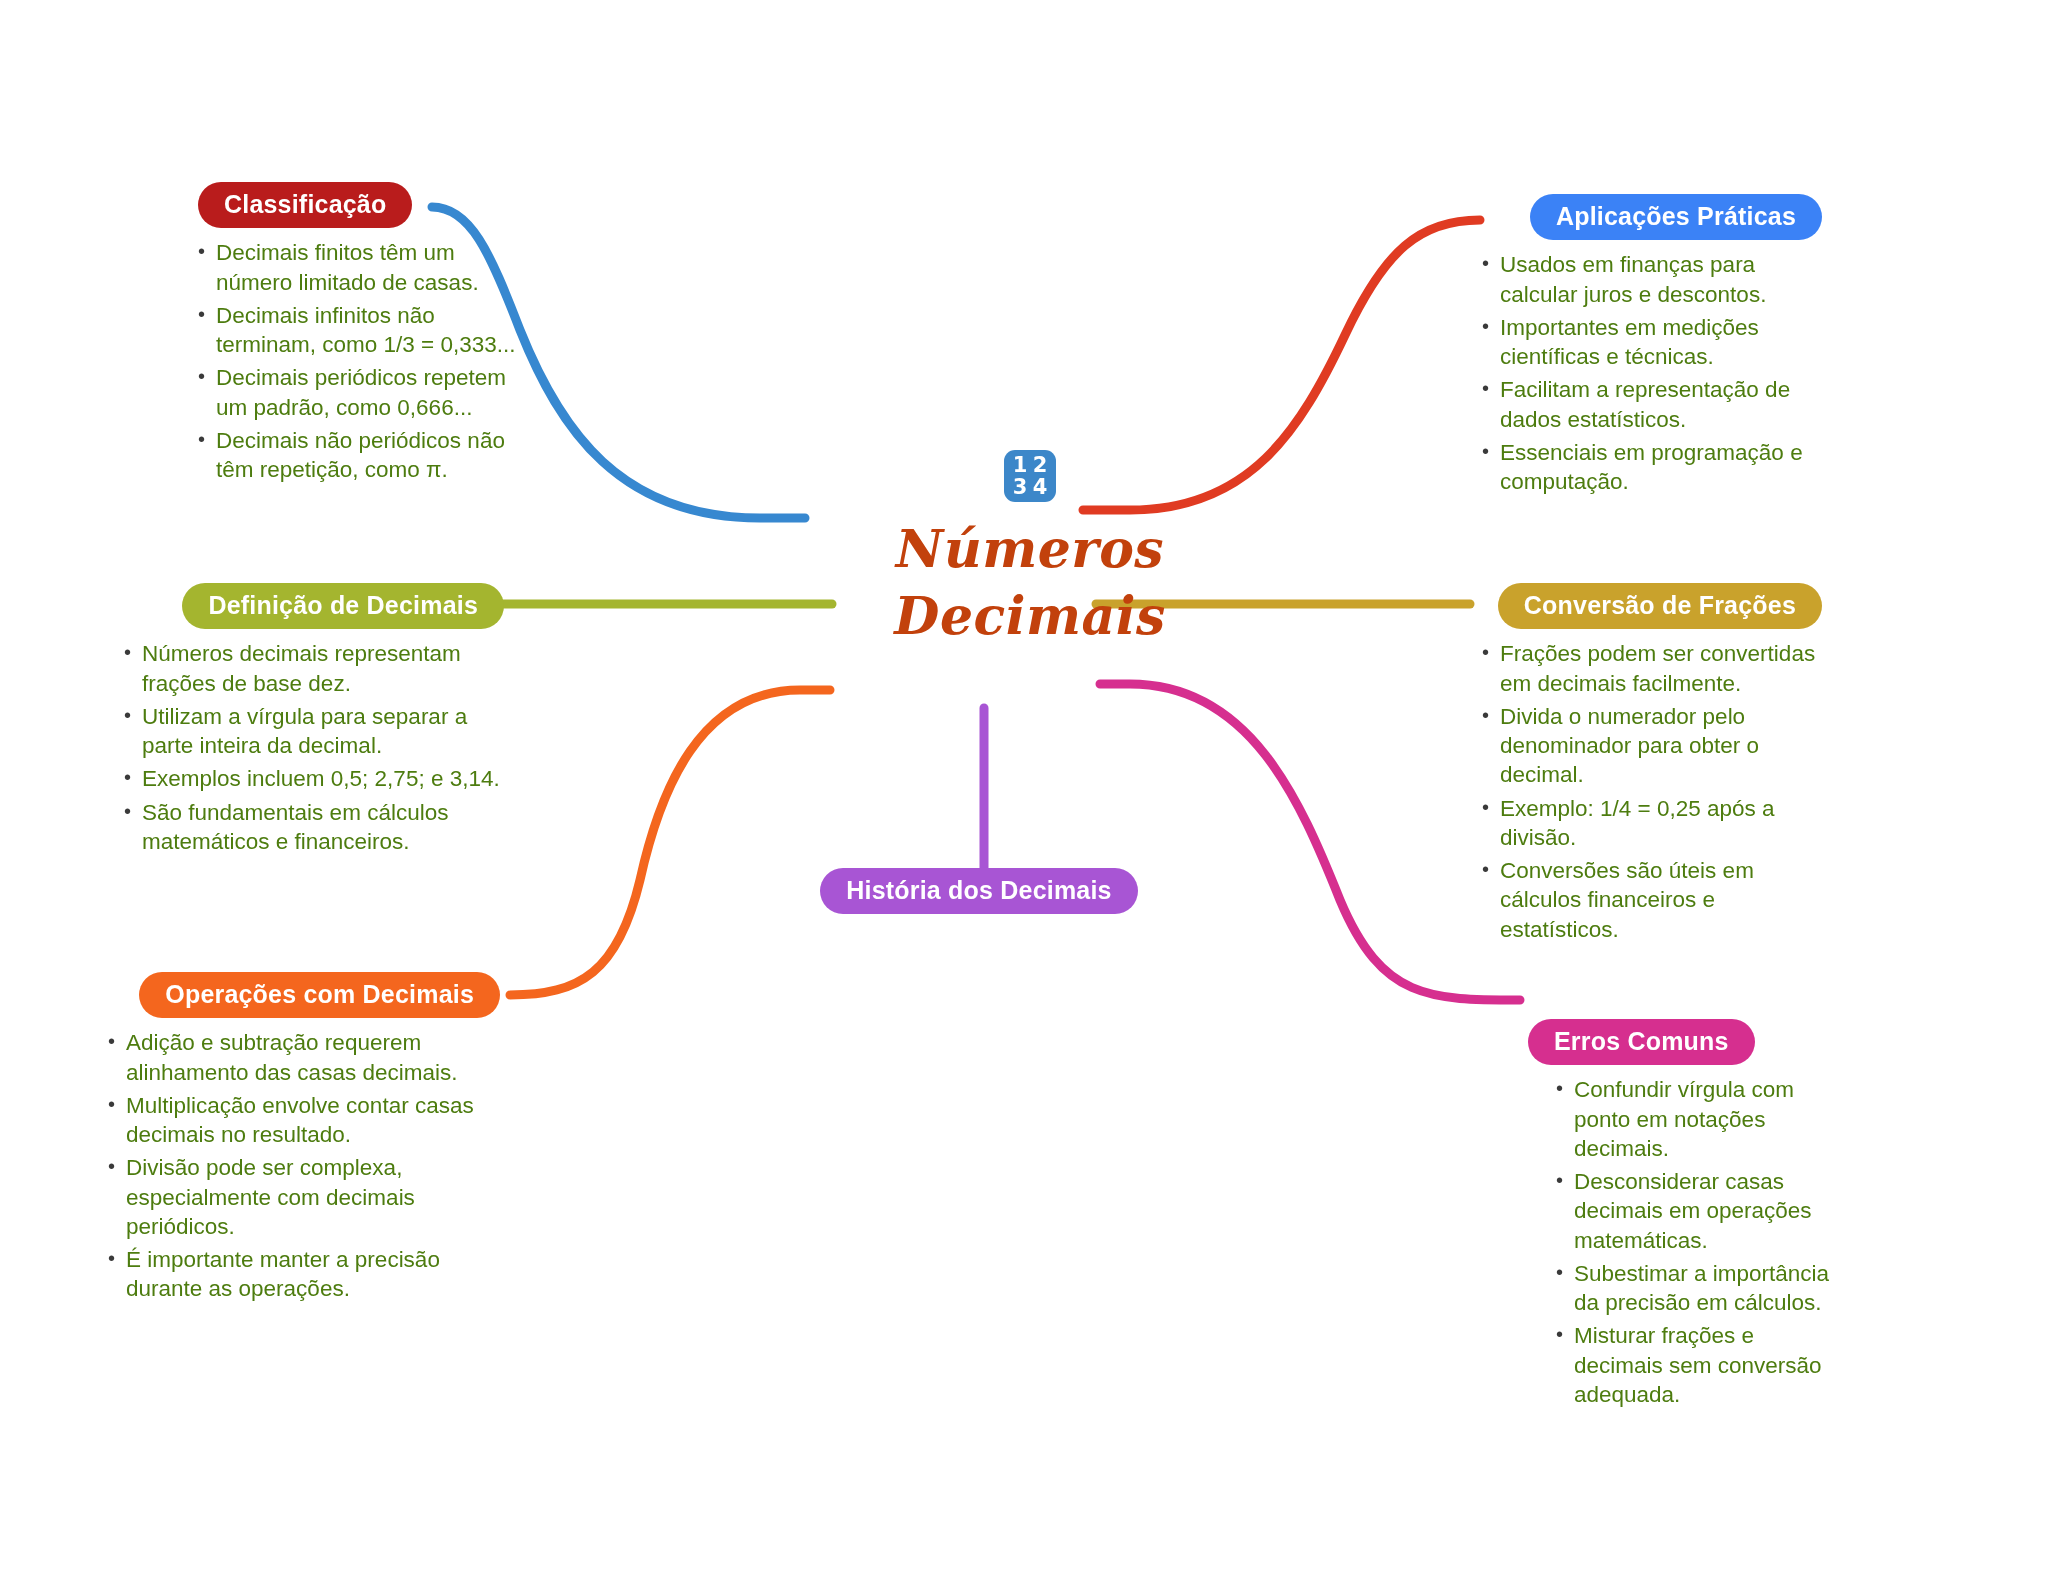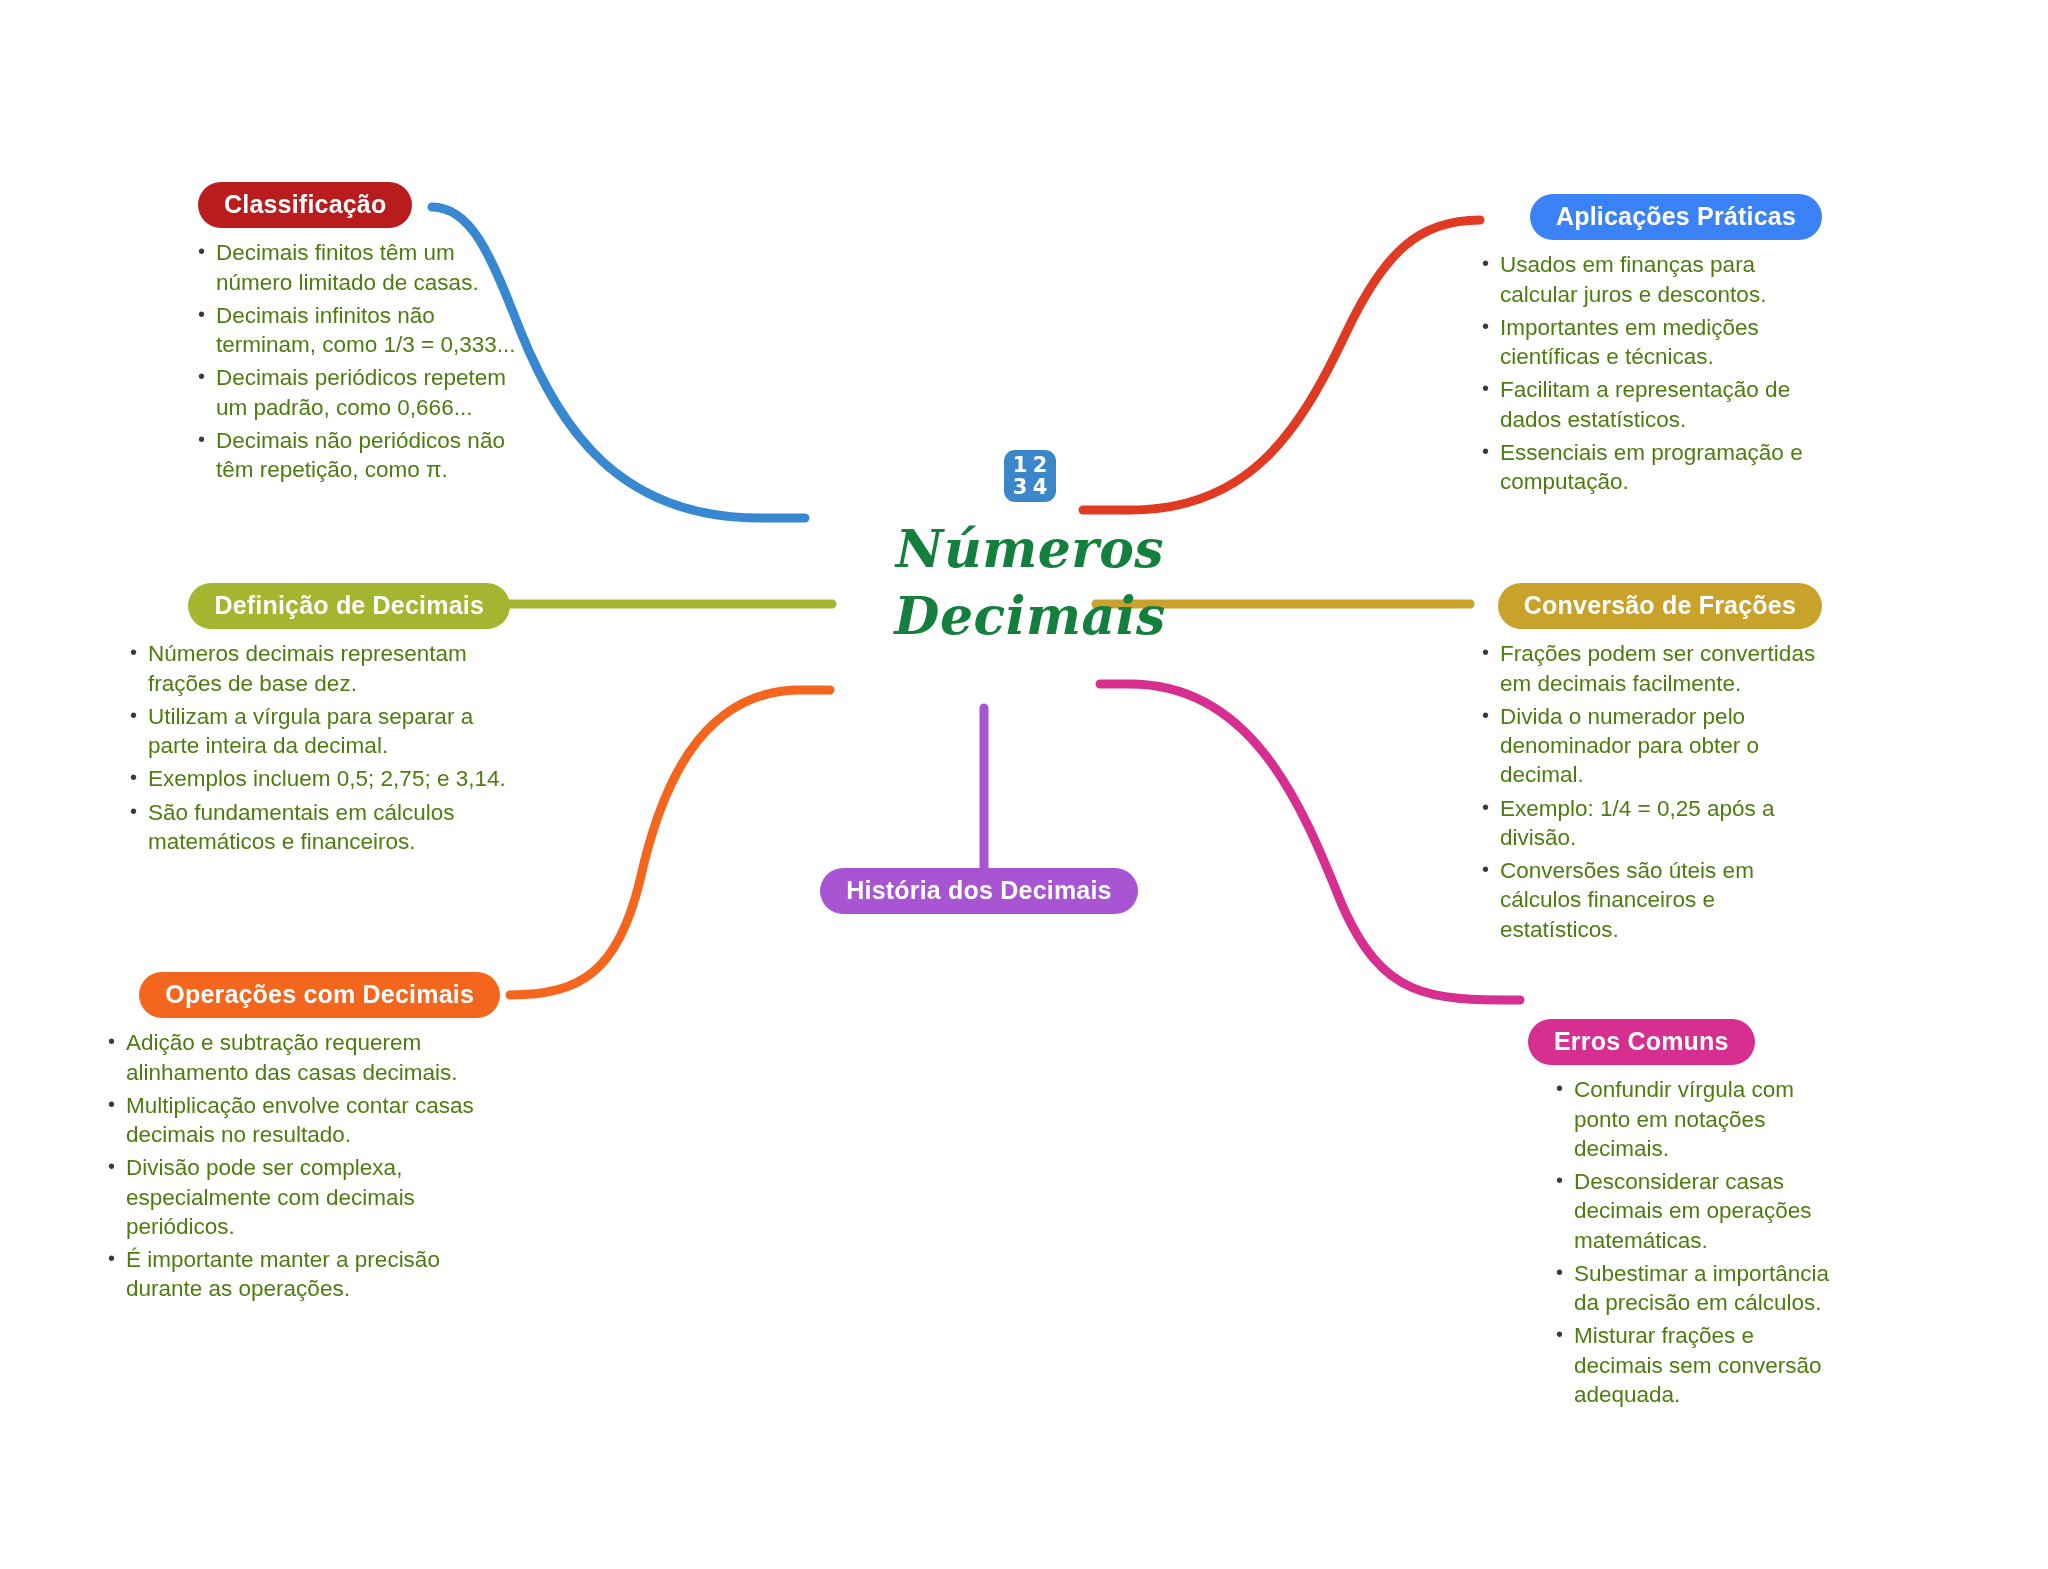--- a/index.html
+++ b/index.html
@@ -40,21 +40,21 @@
     line-height:21px;
     font-family:"DejaVu Sans", sans-serif;
   }
   .center-title{
     margin-top:14px;
     font-family:"DejaVu Serif", serif;
     font-style:italic;
     font-weight:bold;
     font-size:52px;
     line-height:1.28;
-    color:#15803d;
+    color:#c2410c;
     text-align:center;
     letter-spacing:0.5px;
     white-space:pre-line;
   }
 
   
   .branch{position:absolute;z-index:4;}
   .pill{
     display:inline-block;
     border-radius:30px;
@@ -86,21 +86,21 @@
     content:"\2022";
     position:absolute;
     left:4px;top:0;
     color:#3a3a3a;
     font-size:20px;
   }
 
   
   #b-classificacao{left:188px;top:182px;width:330px;}
   #b-aplicacoes{left:1462px;top:194px;width:360px;}
-  #b-definicao{left:124px;top:583px;width:386px;}
+  #b-definicao{left:118px;top:583px;width:386px;}
   #b-conversao{left:1462px;top:583px;width:360px;}
   #b-operacoes{left:104px;top:972px;width:396px;}
   #b-historia{left:784px;top:868px;width:390px;}
   #b-erros{left:1528px;top:975px;width:310px;margin-top:44px;}
 
   #b-classificacao .pill-row{padding-left:10px;}
   #b-classificacao ul.items{padding-left:6px;}
   #b-definicao ul.items{padding-left:2px;}
   #b-operacoes ul.items{padding-left:0px;}
   #b-historia ul.items{padding-left:14px;}

